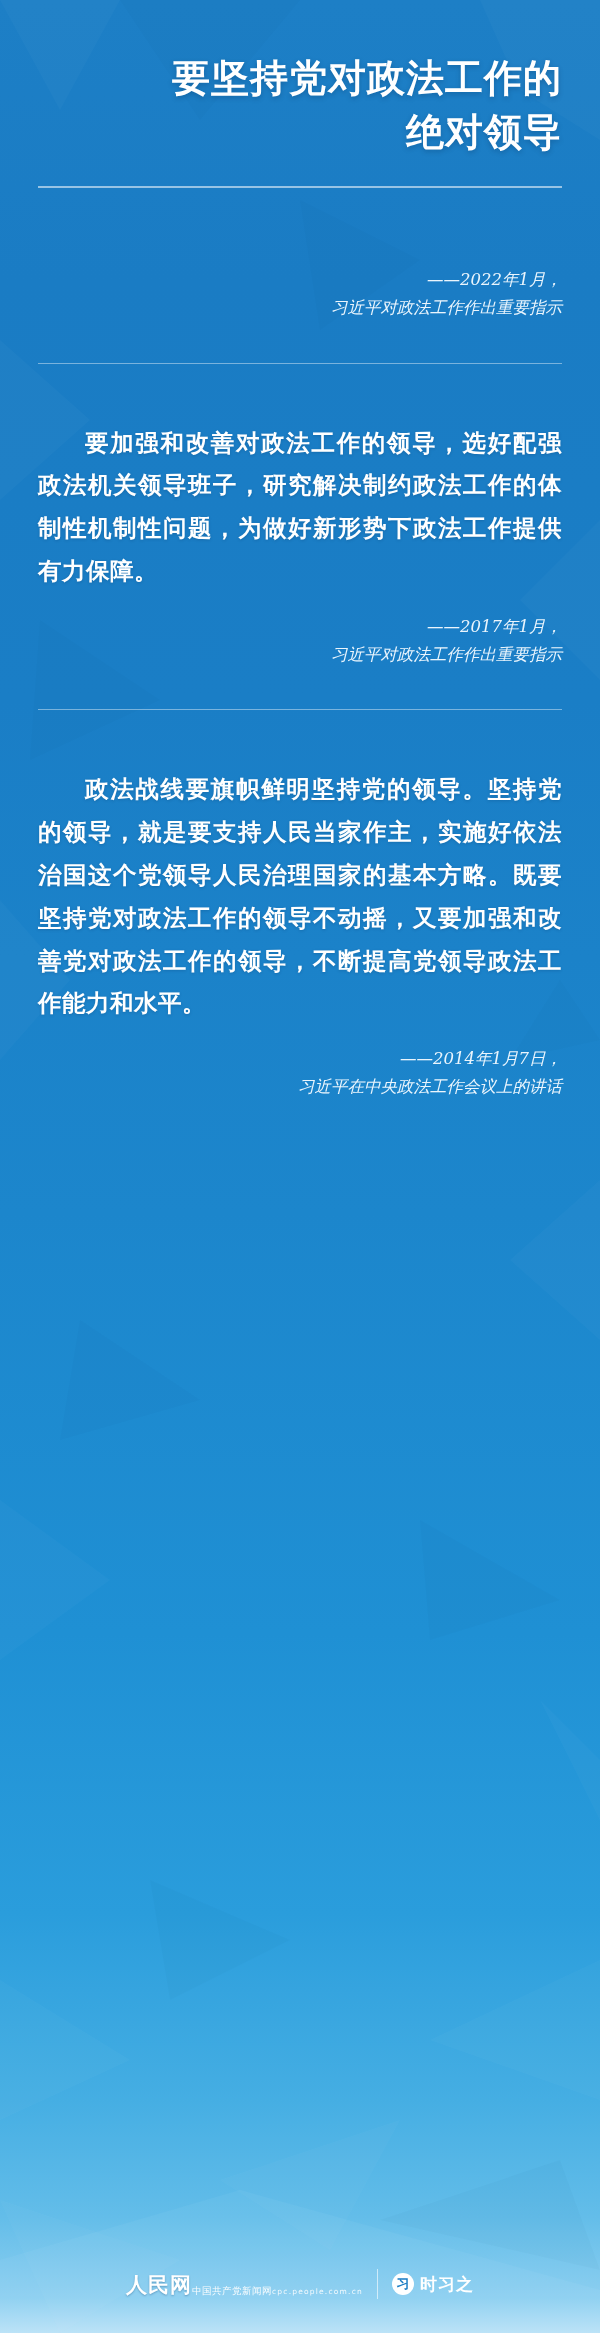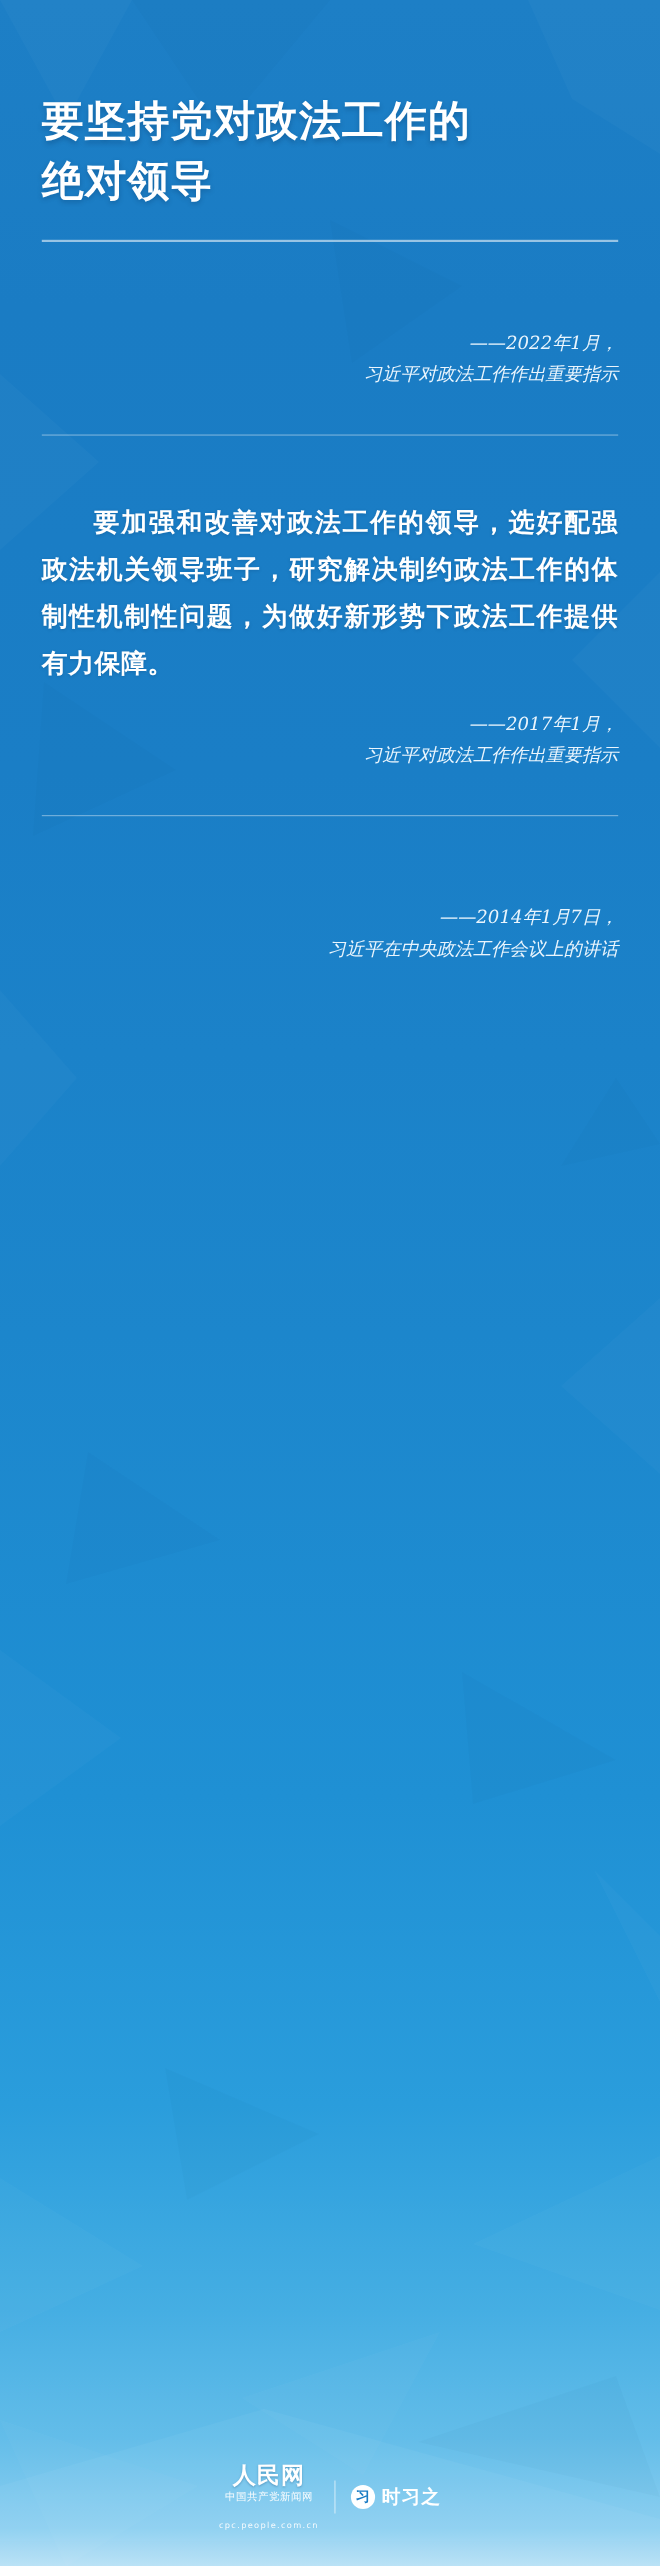--- a/index.html
+++ b/index.html
@@ -37,22 +37,23 @@
     pointer-events: none;
     opacity: .55;
   }
   .inner {
     position: relative;
     z-index: 3;
     padding: 0 38px;
     box-sizing: border-box;
   }
   .title-block {
-    padding-top: 84px;
-    text-align: left;
+    padding-top: 52px;
+    text-align: right;
+    font-family: Liberation Serif, serif;
   }
   .title-line {
     color: #ffffff;
     font-weight: bold;
     font-size: 38px;
     line-height: 1.42;
     letter-spacing: 1px;
     text-shadow: 0 2px 5px rgba(0,40,80,.28);
   }
   .title-rule {
@@ -99,22 +100,22 @@
     right: 0;
     bottom: 34px;
     z-index: 4;
     display: flex;
     align-items: center;
     justify-content: center;
     gap: 14px;
   }
   .footer-logo {
     display: flex;
-    flex-direction: column;
-    align-items: center;
+    flex-direction: row;
+    align-items: flex-end;
     line-height: 1;
   }
   .rmw-mark {
     display: flex;
     align-items: flex-end;
     gap: 3px;
   }
   .rmw-cn {
     color: #ffffff;
     font-size: 21px;
@@ -220,20 +221,21 @@
     <div class="quote-block">
       <div class="quote-text">要加强和改善对政法工作的领导，选好配强政法机关领导班子，研究解决制约政法工作的体制性机制性问题，为做好新形势下政法工作提供有力保障。</div>
       <div class="attrib">
         <span class="a1">——2017年1月，</span>
         <span class="a2">习近平对政法工作作出重要指示</span>
       </div>
       <div class="divider"></div>
     </div>
 
     <div class="quote-block">
+      <div class="quote-text">政法战线要旗帜鲜明坚持党的领导。坚持党的领导，就是要支持人民当家作主，实施好依法治国这个党领导人民治理国家的基本方略。既要坚持党对政法工作的领导不动摇，又要加强和改善党对政法工作的领导，不断提高党领导政法工作能力和水平。</div>
       <div class="attrib">
         <span class="a1">——2014年1月7日，</span>
         <span class="a2">习近平在中央政法工作会议上的讲话</span>
       </div>
     </div>
 
   </div>
 
   <div class="footer">
     <div class="footer-logo">

